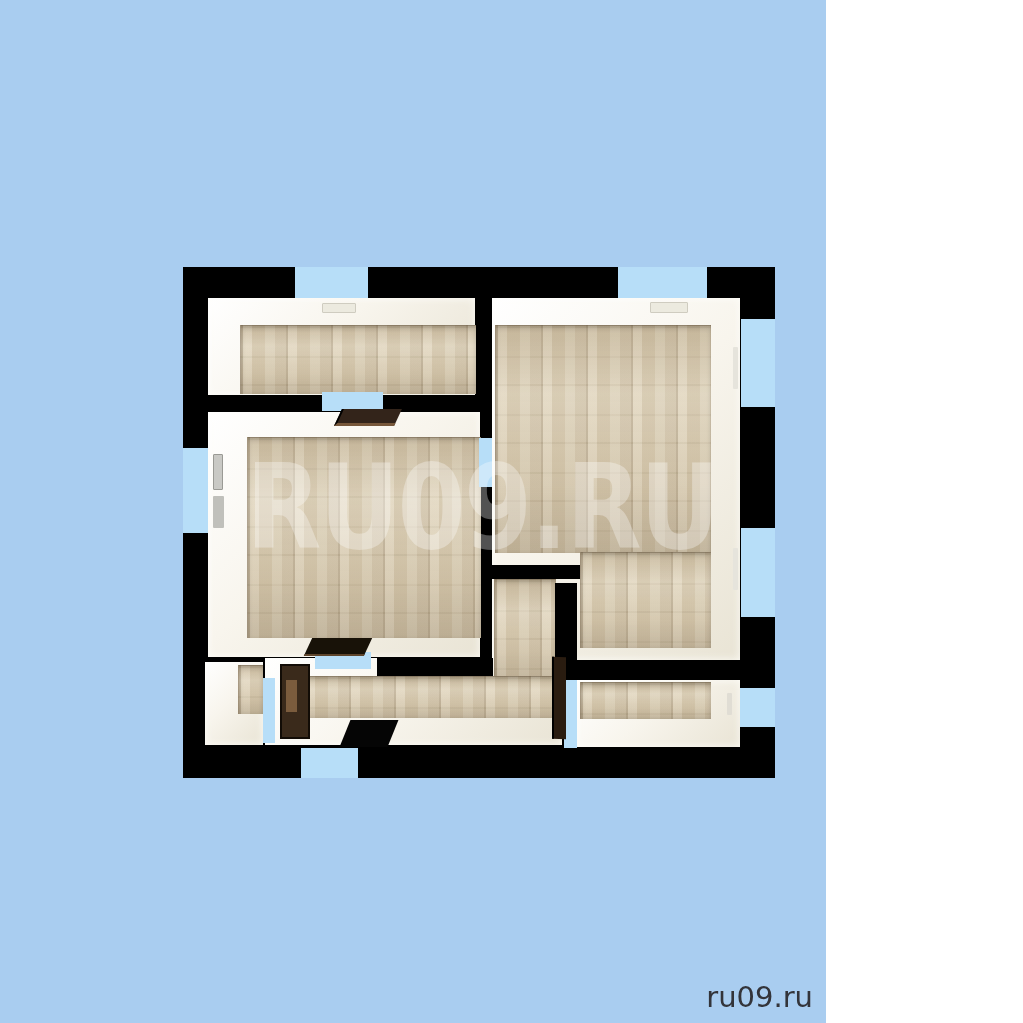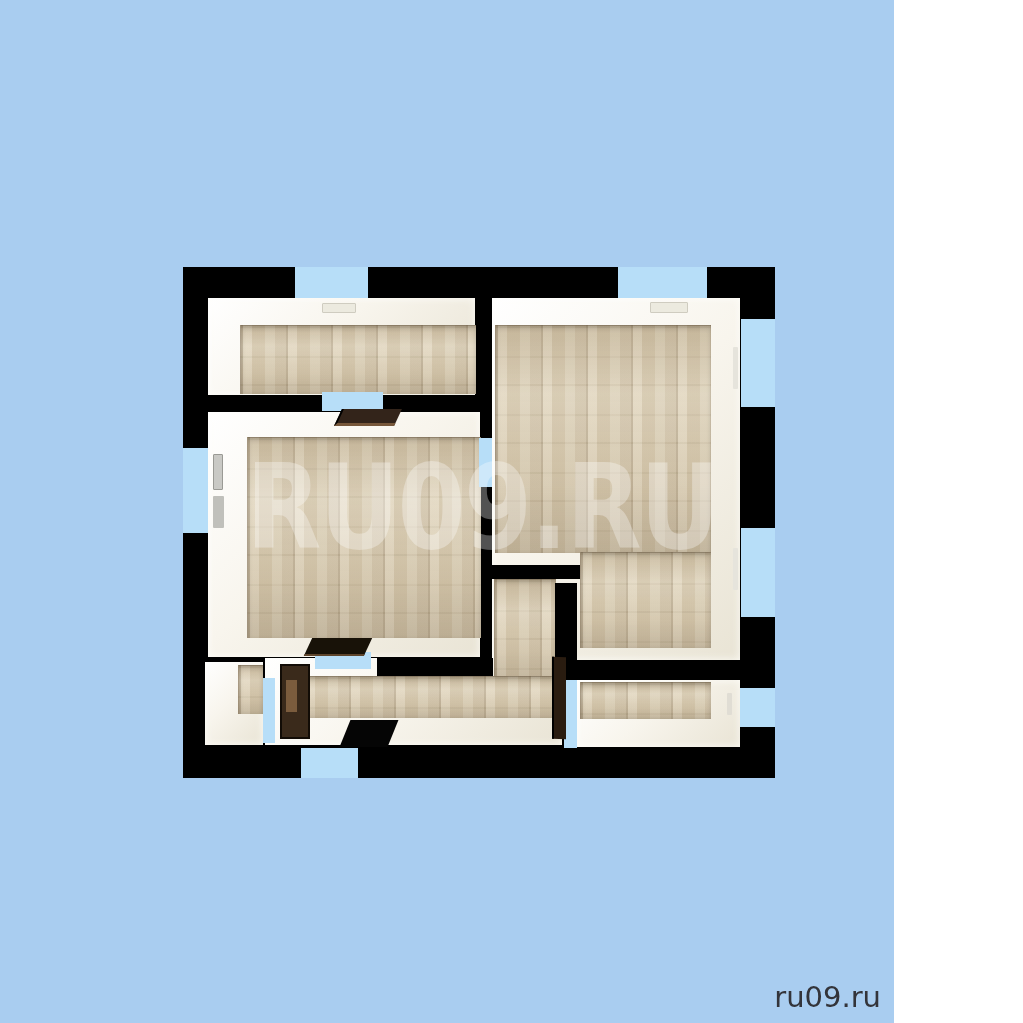--- a/index.html
+++ b/index.html
@@ -1,18 +1,18 @@
 <!DOCTYPE html>
 <html style="--bg: #a9cdf0; --wall: #000000; --win: #b7def8; --wood: #dbd0b8; --door: #33241a;"><head>
 <meta charset="utf-8">
 <style>
   html,body{margin:0;padding:0;}
   body{font-family:"DejaVu Sans", sans-serif;}
   #canvas{
-    position:relative;width:894px;height:1023px;overflow:hidden;
+    position:relative;width:826px;height:1023px;overflow:hidden;
     background:var(--bg,#a9cdf0);
   }
   .abs{position:absolute;}
   .blk{position:absolute;background:var(--wall,#000);}
   .win{position:absolute;background:var(--win,#b7def8);}
   .opening{position:absolute;background:var(--win,#b7def8);}
   .room{
     position:absolute;
     background:linear-gradient(135deg,#ffffff 0%,#f8f5ed 45%,#e9e4d5 100%);
     box-shadow:inset 0 0 8px rgba(255,255,252,.85);

